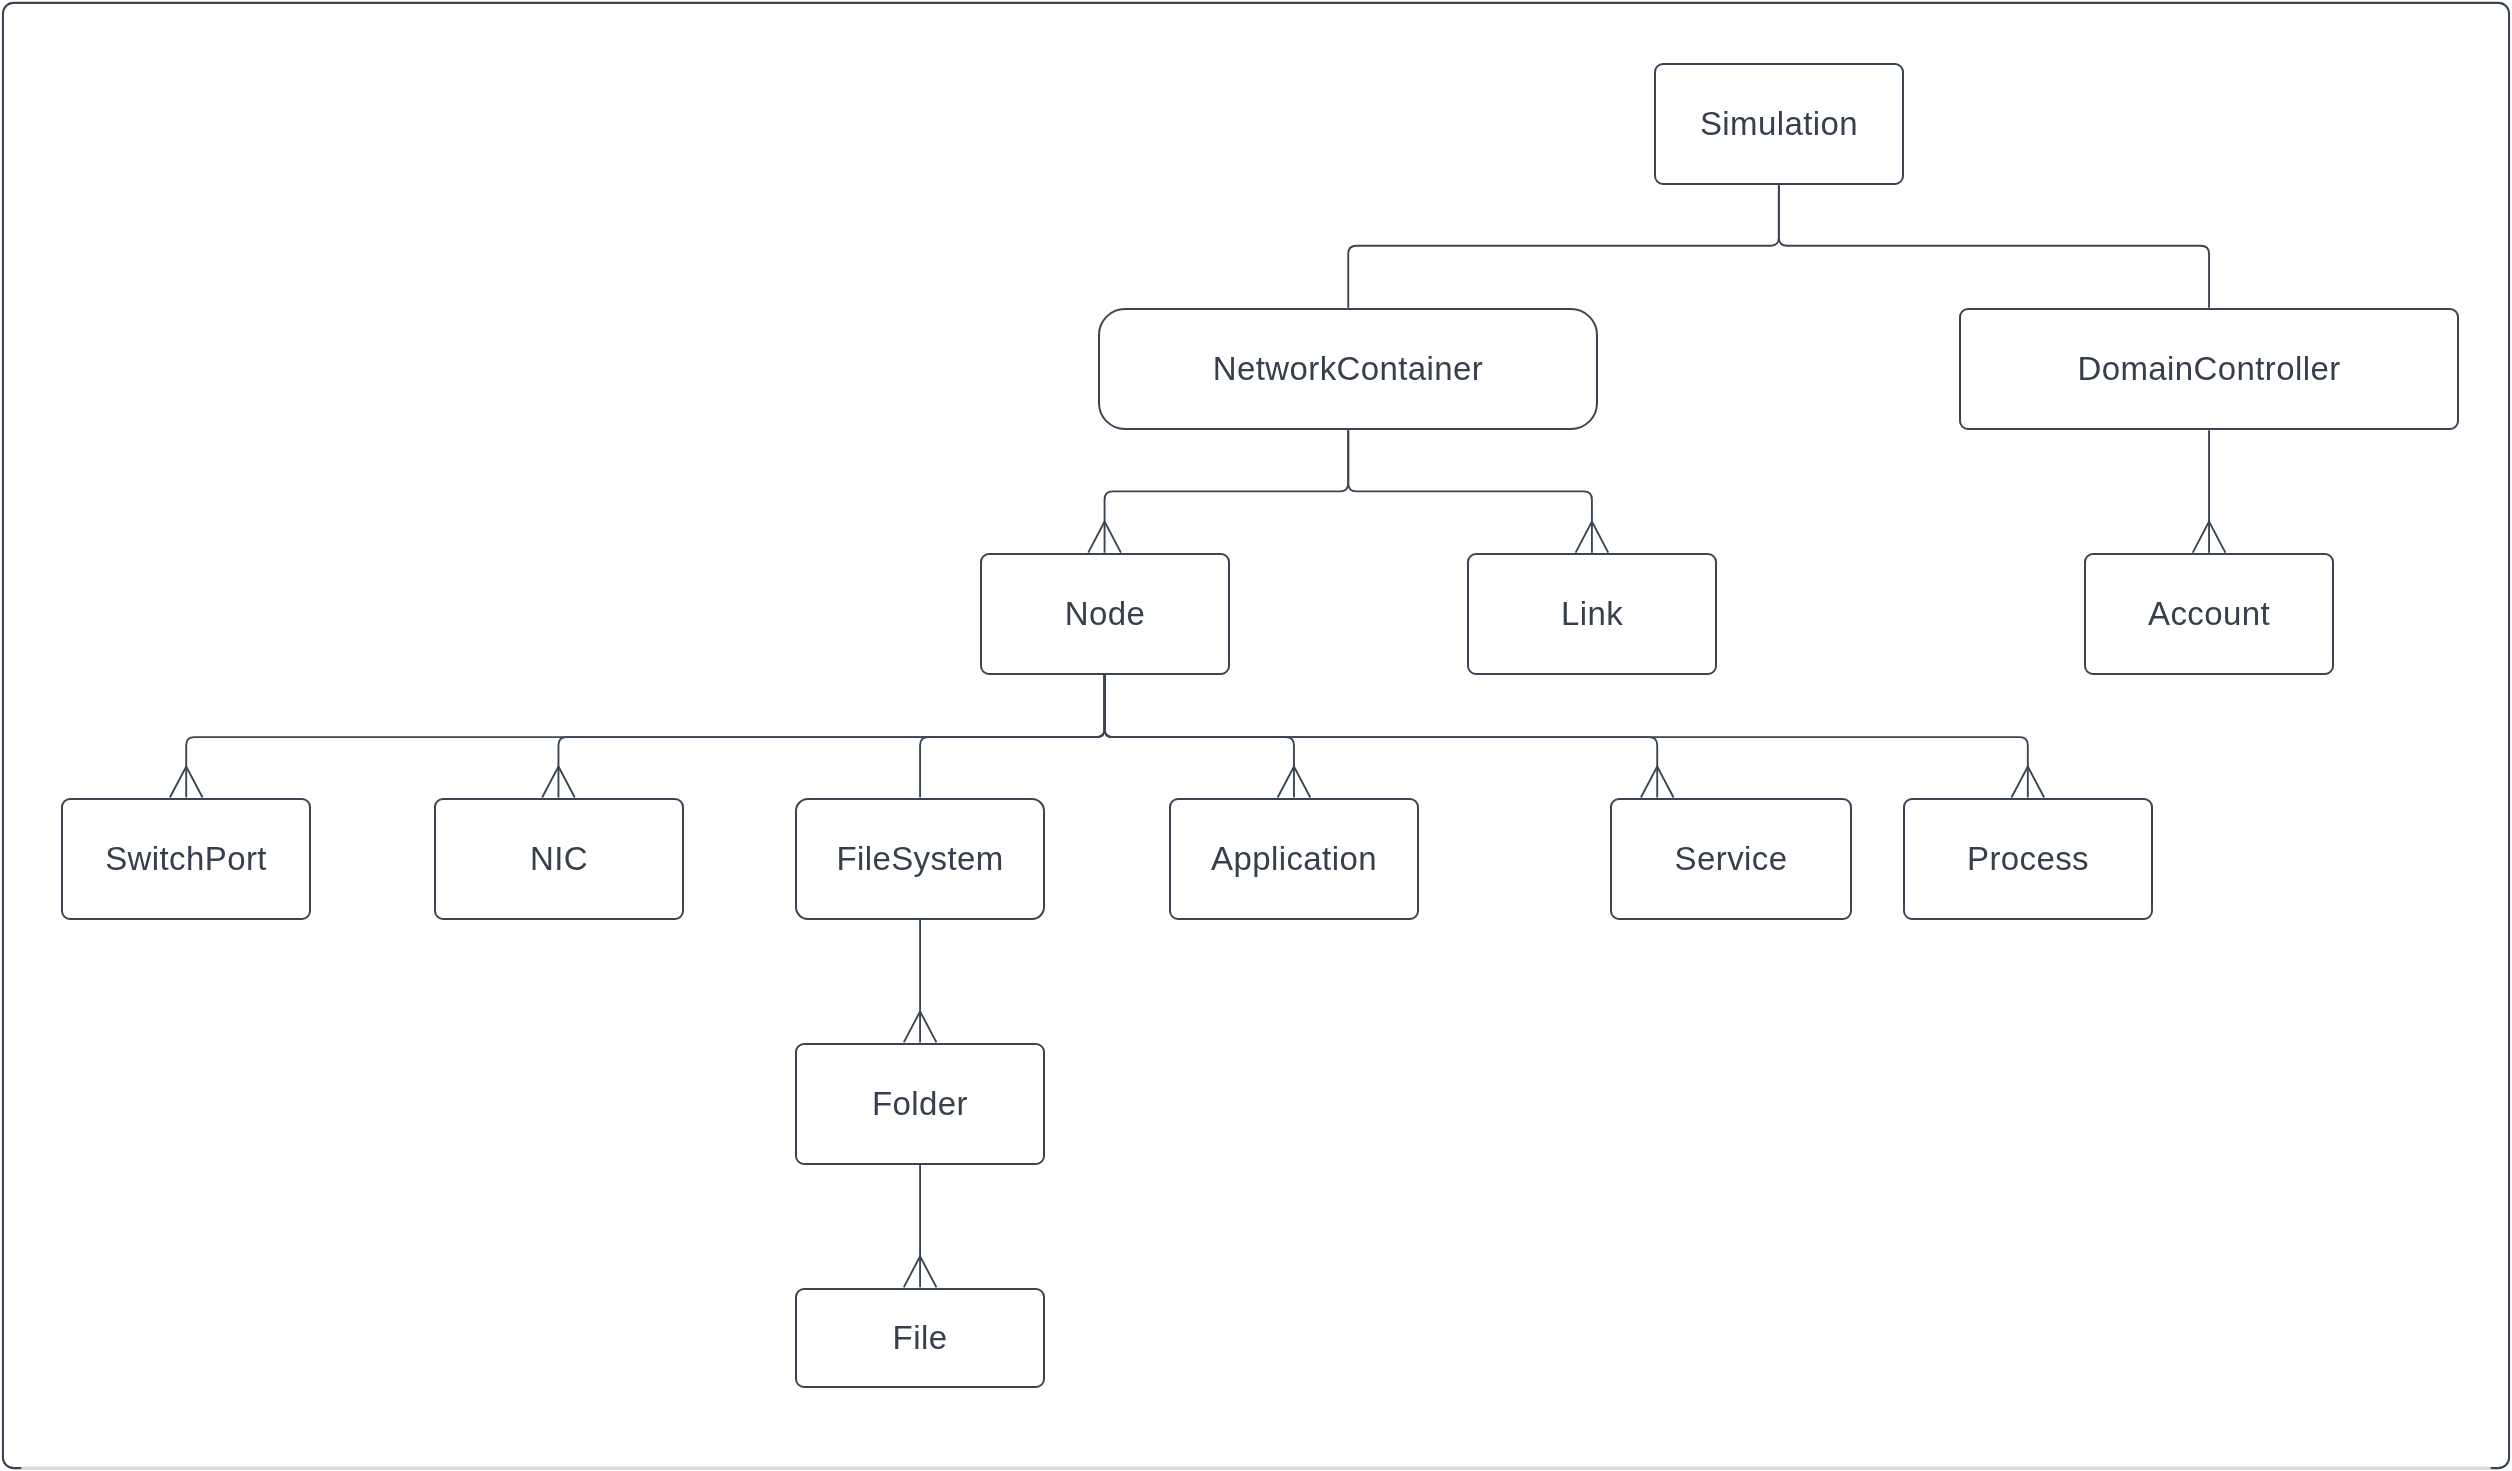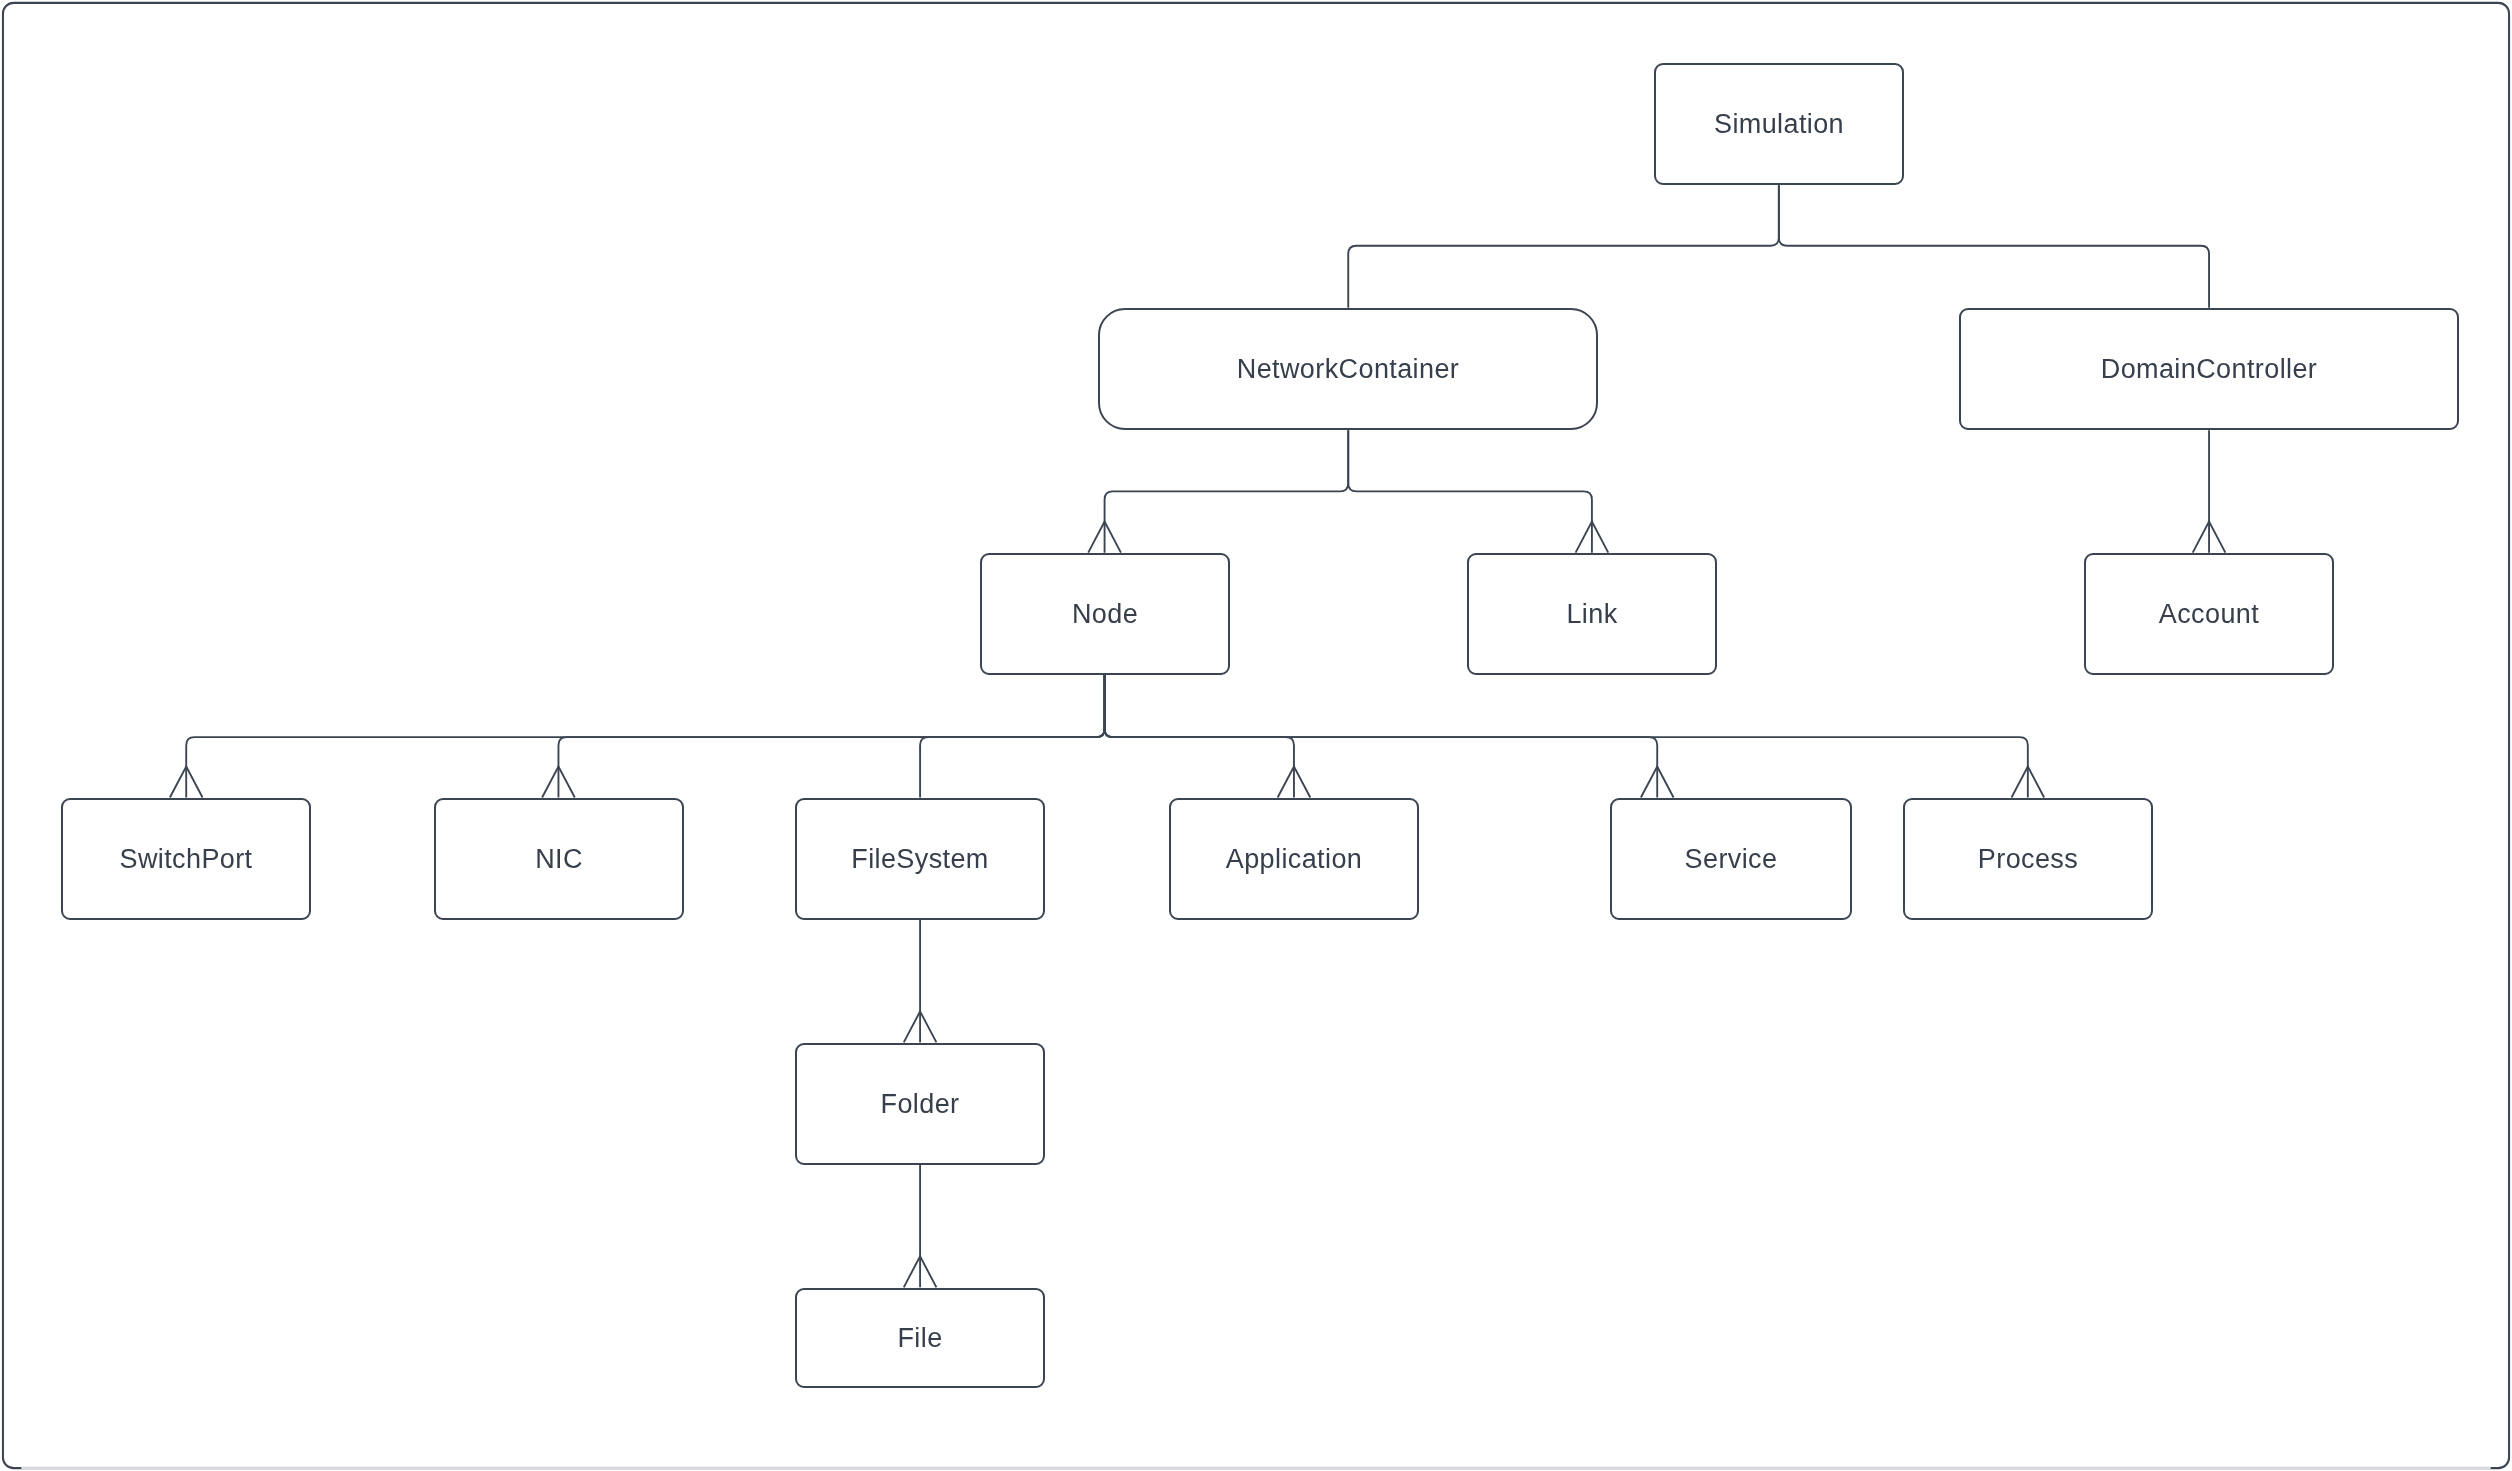--- a/index.html
+++ b/index.html
@@ -27,21 +27,21 @@
     position: absolute;
     box-sizing: border-box;
     background: #ffffff;
     border: 2px solid #3b4551;
     border-radius: 9px;
     display: flex;
     align-items: center;
     justify-content: center;
   }
   .node-label {
-    font-size: 27px;
+    font-size: 33px;
     color: #363f4b;
     letter-spacing: 0.4px;
     white-space: nowrap;
   }
 </style>
 </head>
 <body>
 
 <div id="stage">
   <svg id="edges-layer" width="2512" height="1471" viewBox="0 0 3077 1802">
@@ -91,21 +91,21 @@
       </div>
       <div class="node-box" style="left: 2084px; top: 553px; width: 250px; height: 122px;">
         <span class="node-label">Account</span>
       </div>
       <div class="node-box" style="left: 61px; top: 798px; width: 250px; height: 122px;">
         <span class="node-label">SwitchPort</span>
       </div>
       <div class="node-box" style="left: 434px; top: 798px; width: 250px; height: 122px;">
         <span class="node-label">NIC</span>
       </div>
-      <div class="node-box" style="left: 795px; top: 798px; width: 250px; height: 122px;">
+      <div class="node-box" style="left: 795px; top: 798px; width: 250px; height: 122px; border-radius: 13px;">
         <span class="node-label">FileSystem</span>
       </div>
       <div class="node-box" style="left: 1169px; top: 798px; width: 250px; height: 122px;">
         <span class="node-label">Application</span>
       </div>
       <div class="node-box" style="left: 1610px; top: 798px; width: 242px; height: 122px;">
         <span class="node-label">Service</span>
       </div>
       <div class="node-box" style="left: 1903px; top: 798px; width: 250px; height: 122px; align-items: center;">
         <span class="node-label">Process</span>

